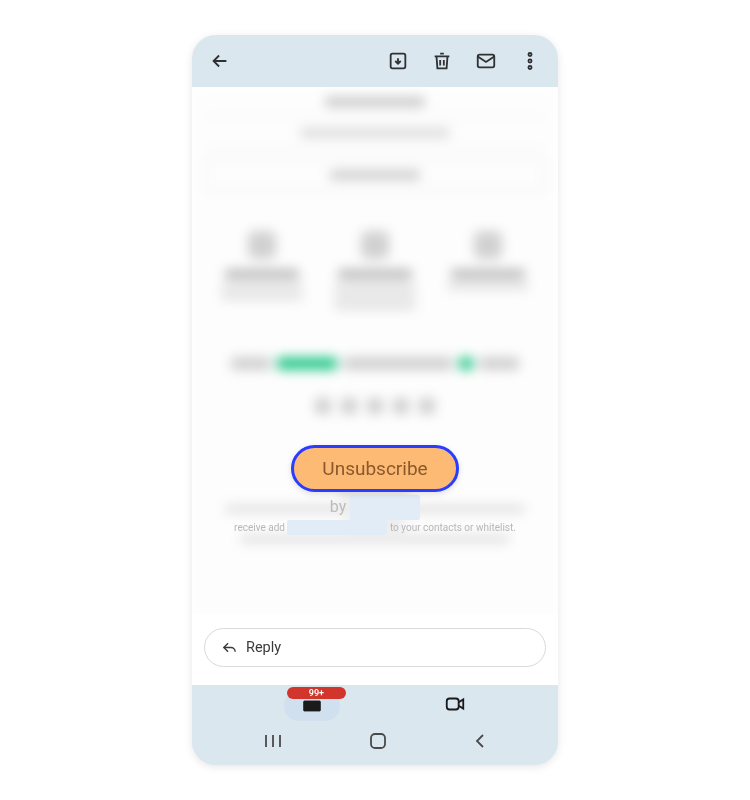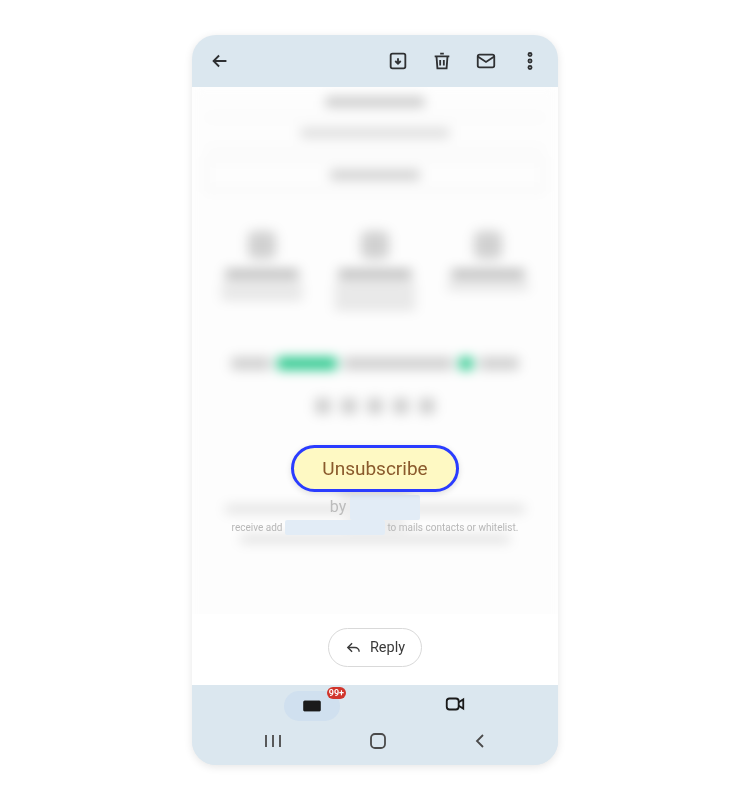--- a/index.html
+++ b/index.html
@@ -82,21 +82,21 @@
 
     
     .unsubscribe-wrap {
       position:absolute;
       top: 358px;
       left:0; right:0;
       display:flex; justify-content:center;
       z-index:3;
     }
     .unsubscribe {
-      background:#fef9c3;
+      background:#fdba74;
       border:3px solid #2a3cff;
       border-radius: 999px;
       padding: 9px 28px;
       font-size:19px;
       color:#8a5a2c;
       font-weight:400;
       box-shadow: 0 2px 6px rgba(0,0,0,.12);
     }
     
     .fine {
@@ -107,20 +107,21 @@
     .fine .by { font-size:16px; color:#bcbcbc; }
     .fine .hl { background:#e2ecf6; color:#d3dee8; padding:0 4px; border-radius:2px; display:inline-block; min-width:70px; }
     .fine .hl.long{ min-width:100px; }
 
     
     .actions {
       position:absolute; bottom:0; left:0; right:0;
       display:flex; justify-content:center; gap:10px;
       padding:14px 12px 18px;
       background:#fff;
+      flex-direction:column;
     }
     .pill {
       border:1px solid #d9d9d9;
       background:#fff;
       border-radius:22px;
       padding:10px 16px;
       display:flex; align-items:center; gap:8px;
       font-size:14.5px; color:#3a3a3a;
       white-space:nowrap;
     }
@@ -136,21 +137,21 @@
     .tab-mail {
       position:relative;
       width:56px; height:30px; border-radius:16px;
       background:#d0e0ef;
       display:flex; align-items:center; justify-content:center;
     }
     .tab-mail svg { width:20px; height:20px; fill:#1a1a1a; stroke:#1a1a1a; }
     .badge {
       position:absolute; top:-4px; right:-6px;
       background:#d1352c; color:#fff; font-size:9px; font-weight:600;
-      border-radius:10px; padding:1px 2px;
+      border-radius:10px; padding:1px 22px;
     }
     .tab-meet svg { width:22px; height:22px; stroke:#1a1a1a; fill:none; stroke-width:2; }
 
     .navbar {
       height:38px; background:#dbe7ef;
       display:flex; align-items:center; justify-content:space-around;
       padding:0 28px 6px;
       flex-shrink:0;
     }
     .navbar .nav { color:#4a4a4a; }
@@ -256,21 +257,21 @@
 
     <div class="unsubscribe-wrap">
       <div class="unsubscribe">Unsubscribe</div>
     </div>
 
     <div class="fine">
       <div class="by"><span>by</span> <span class="hl">&nbsp;</span></div>
       <div>
         <span>receive add</span>
         <span class="hl long">&nbsp;</span>
-        <span>to mails contacts or whitelist.</span>
+        <span>to your contacts or whitelist.</span>
       </div>
     </div>
 
     <div class="actions">
       <div class="pill">
         <svg viewBox="0 0 24 24">
             <path d="M10 6L4 12l6 6"></path>
             <path d="M4 12h10a6 6 0 0 1 6 6"></path>
           </svg>
         <span>Reply</span>

